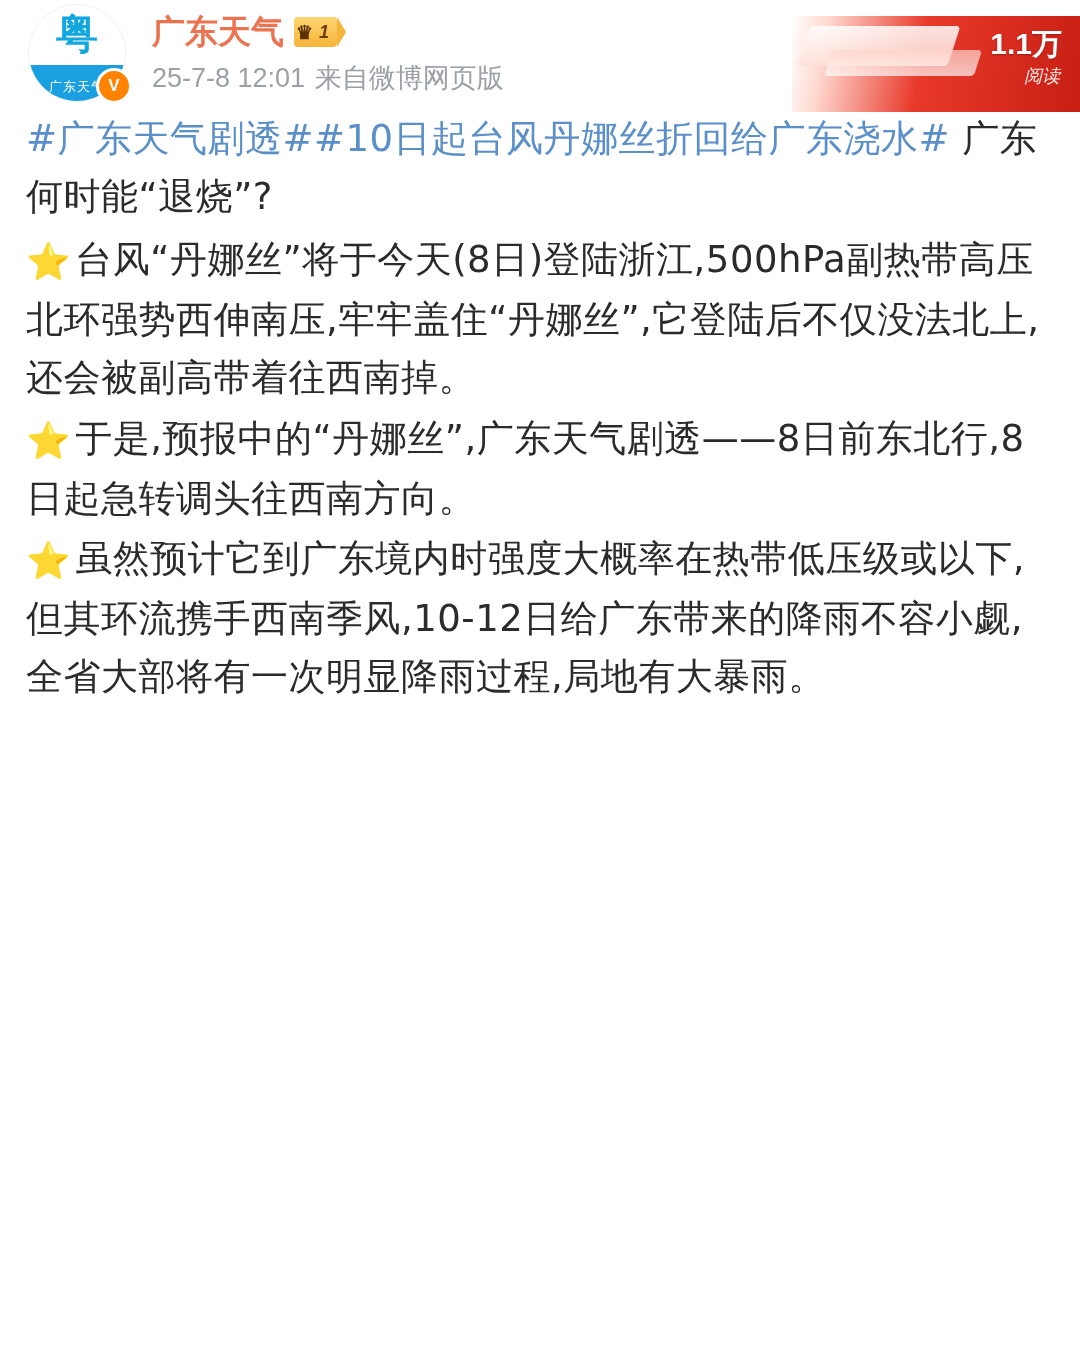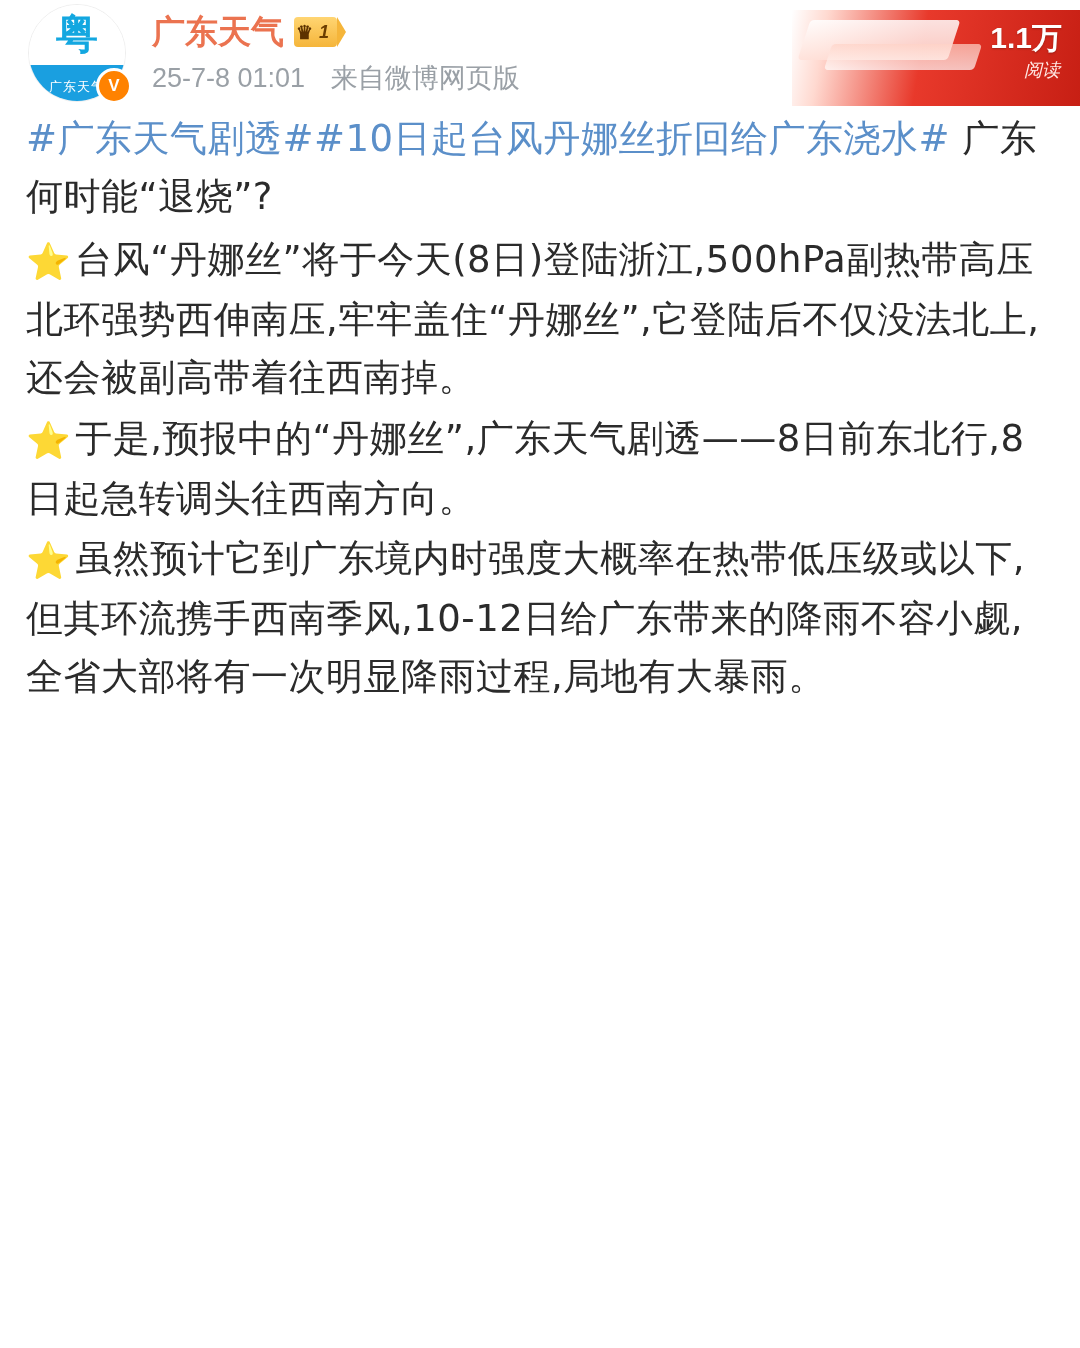--- a/index.html
+++ b/index.html
@@ -136,28 +136,28 @@
     border-bottom: 15px solid transparent;
   }
   .meta-row {
     margin-top: 12px;
     font-size: 27px;
     color: #9aa0a6;
     line-height: 1.2;
     white-space: nowrap;
   }
   .meta-row .src {
-    margin-left: 18px;
+    margin-left: 2px;
   }
 
   
   .read-banner {
     position: absolute;
     right: 0;
-    top: 10px;
+    top: 16px;
     width: 288px;
     height: 96px;
     background: linear-gradient(100deg, #ffffff 0%, #ffd9d0 12%, #e8392b 45%, #c71f14 100%);
     overflow: hidden;
   }
   .read-banner .stripe {
     position: absolute;
     left: 12px;
     top: 10px;
     width: 150px;
@@ -240,21 +240,21 @@
 
   <div class="head-info">
     <div class="name-row">
       <span class="uname">广东天气</span>
       <span class="badge-vip">
         <span class="crown">♛</span>
         <span class="lvl">1</span>
       </span>
     </div>
     <div class="meta-row">
-      <span>25-7-8 01:01</span>
+      <span>25-7-8 12:01</span>
       <span class="src">来自微博网页版</span>
     </div>
   </div>
 
   <div class="read-banner">
     <div class="stripe"></div>
     <div class="stripe2"></div>
     <div class="rb-count">1.1万</div>
     <div class="rb-label">阅读</div>
   </div>

